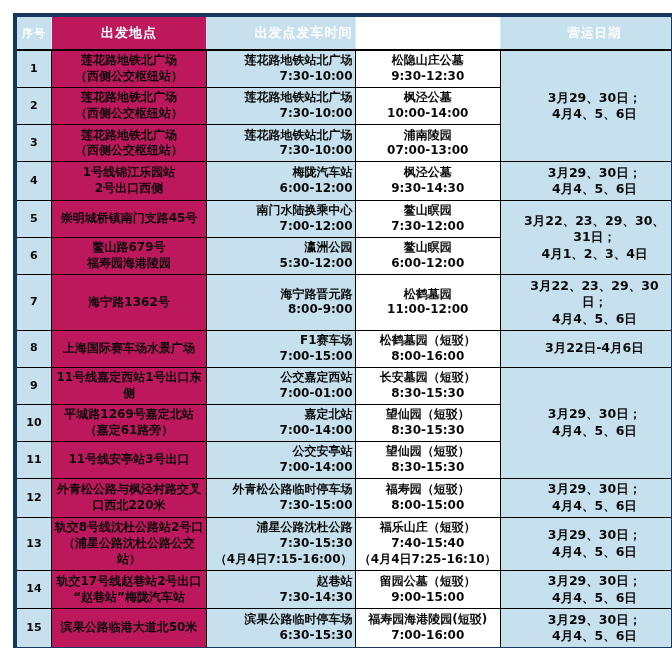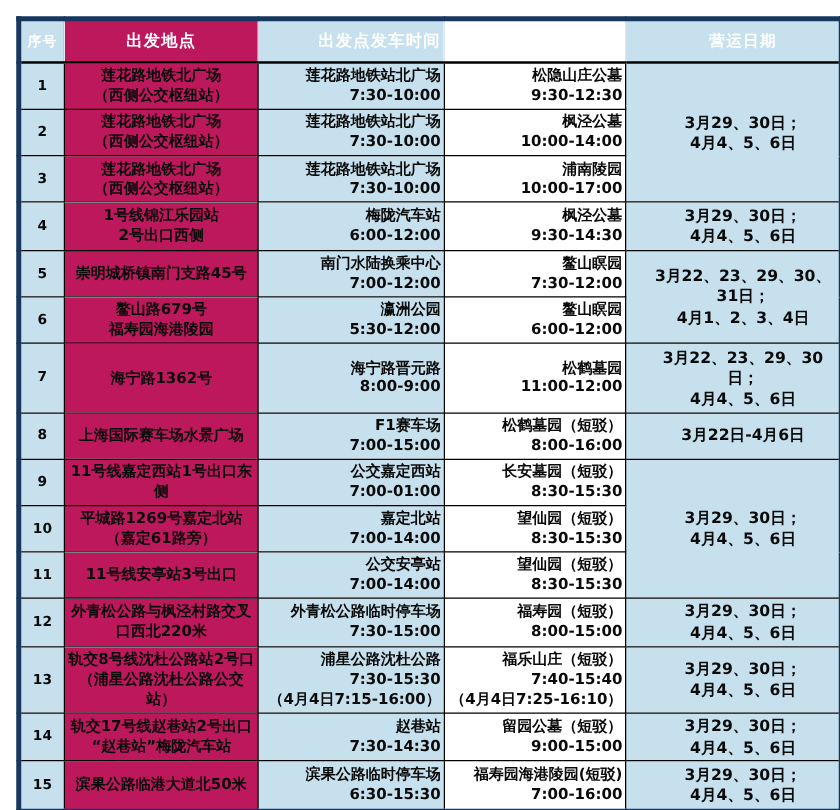--- a/index.html
+++ b/index.html
@@ -23,21 +23,21 @@
     border:1px solid var(--cell-border,#000000);
     color:var(--body-text,#0a0a0a);
     font-weight:bold;font-size:12px;line-height:1.32;
     text-align:center;vertical-align:middle;
     white-space:pre-line;padding:2px 2px;
     overflow:hidden;
   }
   .col-num{background:var(--light-blue,#C6E0ED);font-size:11px;}
   .col-location{background:#be185d;}
   .col-depart{background:var(--light-blue,#C6E0ED);text-align:right;}
-  .col-cemetery{background:#ffffff;text-align:right;}
+  .col-cemetery{background:#ffffff;}
   .col-dates{background:var(--light-blue,#C6E0ED);font-size:12.5px;padding-left:19px;}
 </style>
 </head>
 <body>
 
 <table>
   <colgroup>
     <col style="width:36px">
     <col style="width:154px">
     <col style="width:147px">
@@ -74,21 +74,21 @@
         <td class="col-cemetery">枫泾公墓
 10:00-14:00</td>
       </tr>
       <tr>
         <td class="col-num">3</td>
         <td class="col-location">莲花路地铁北广场
 （西侧公交枢纽站）</td>
         <td class="col-depart">莲花路地铁站北广场
 7:30-10:00</td>
         <td class="col-cemetery">浦南陵园
-10:00-17:00</td>
+07:00-13:00</td>
       </tr>
       <tr>
         <td class="col-num">4</td>
         <td class="col-location">1号线锦江乐园站
 2号出口西侧</td>
         <td class="col-depart">梅陇汽车站
 6:00-12:00</td>
         <td class="col-cemetery">枫泾公墓
 9:30-14:30</td>
         <td class="col-dates" rowspan="1">3月29、30日；

